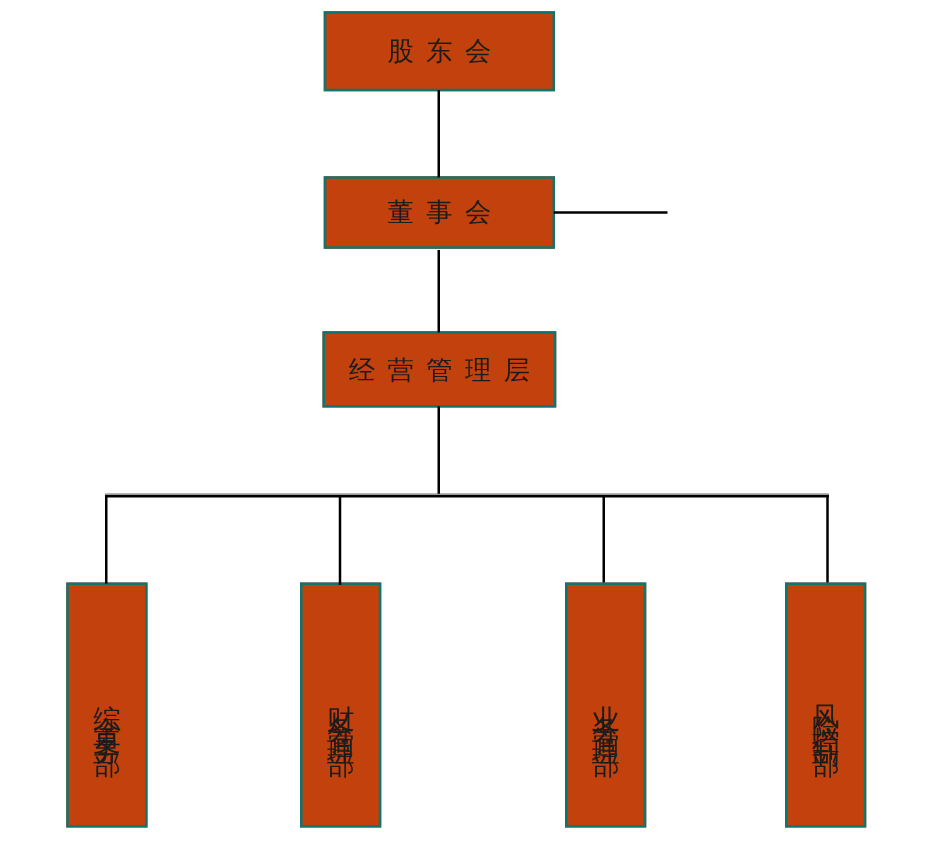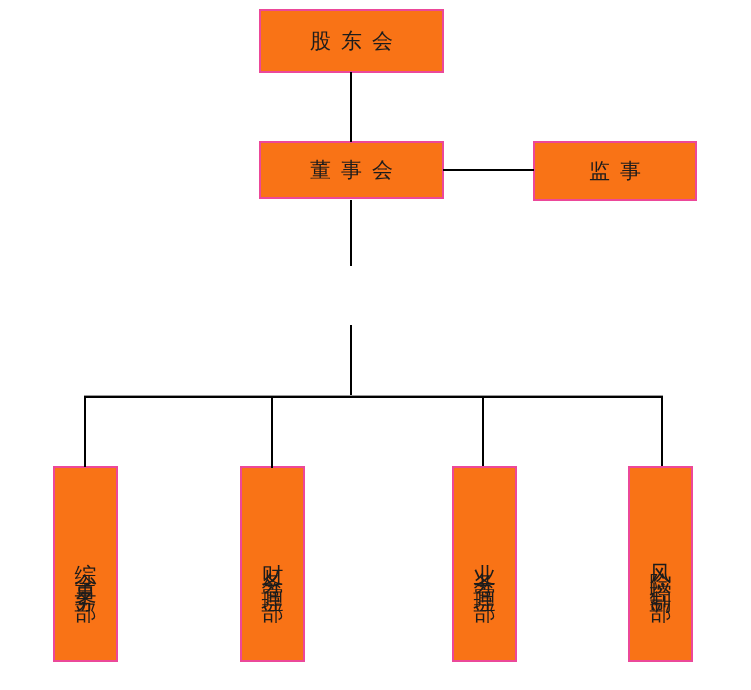--- a/index.html
+++ b/index.html
@@ -11,22 +11,22 @@
     position: relative;
     width: 751px;
     height: 690px;
     background: #ffffff;
     font-family: "Liberation Serif", "DejaVu Serif", serif;
     color: #1c1c1c;
     overflow: hidden;
   }
   .node {
     position: absolute;
-    border: 2px solid #ec4899;
-    background: #f97316;
+    border: 2px solid #0f766e;
+    background: #c2410c;
     display: flex;
     align-items: center;
     justify-content: center;
     box-sizing: border-box;
   }
   .hnode {
     font-size: 21px;
     letter-spacing: 10px;
   }
   .hnode .lbl {
@@ -77,24 +77,24 @@
 
 <div id="canvas">
 
   <div class="node hnode" id="node-shareholders">
     <span class="lbl">股东会</span>
   </div>
 
   <div class="node hnode" id="node-board">
     <span class="lbl">董事会</span>
   </div>
-  <div class="node hnode" id="node-supervisor">
-    <span class="lbl">监事</span>
+
+  <div class="node hnode" id="node-management">
+    <span class="lbl">经营管理层</span>
   </div>
-
 
   <div class="node vnode dept" id="node-dept-0">
     <span class="lbl">综合事务部</span>
   </div>
   <div class="node vnode dept" id="node-dept-1">
     <span class="lbl">财务管理部</span>
   </div>
   <div class="node vnode dept" id="node-dept-2">
     <span class="lbl">业务管理部</span>
   </div>

